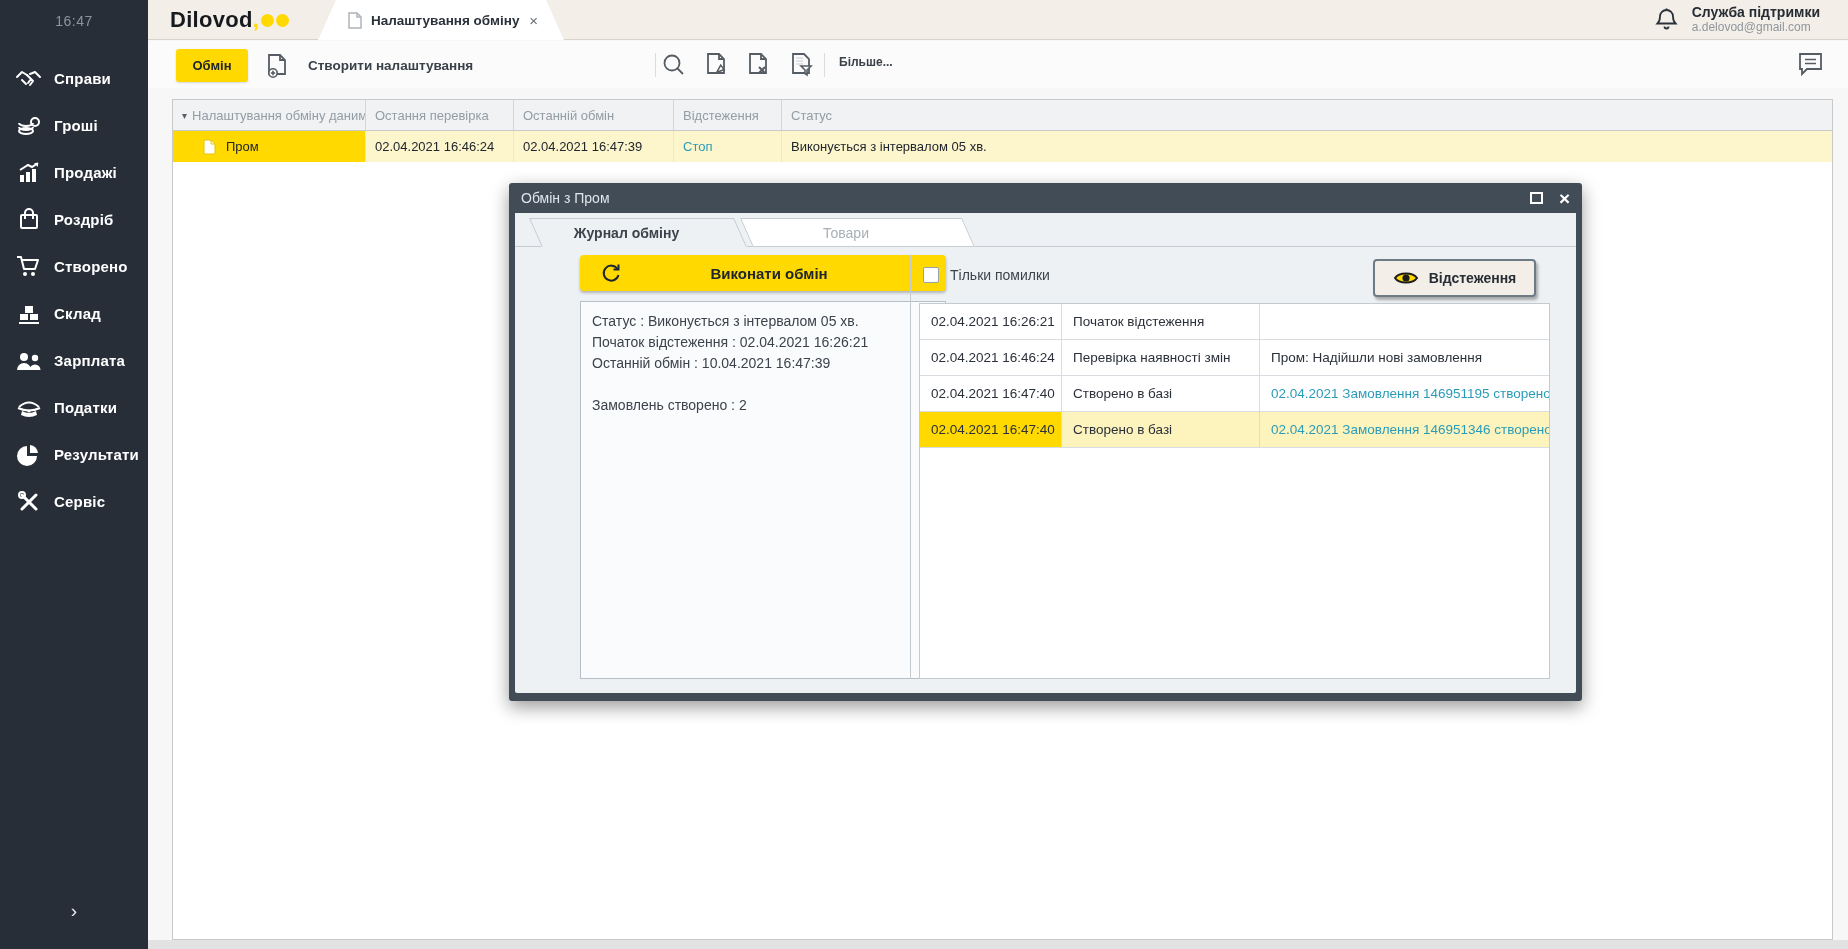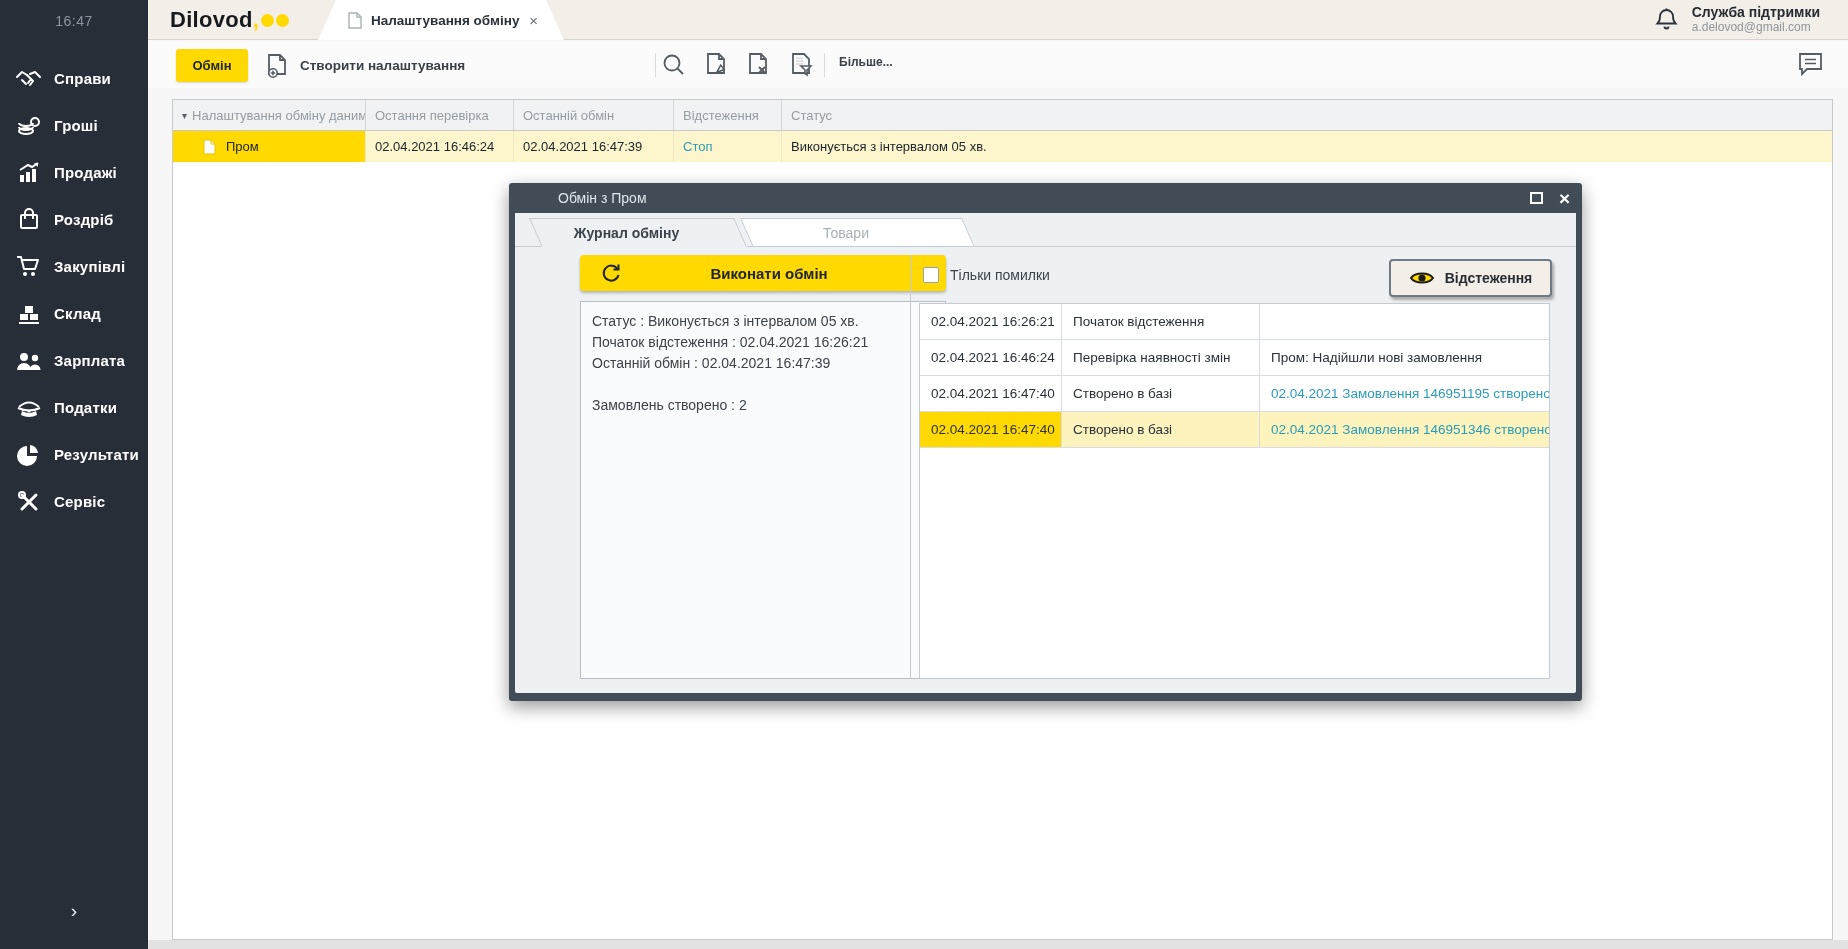--- a/index.html
+++ b/index.html
@@ -27,42 +27,42 @@
   .htab .tclose { margin-left:8px; color:#6a7077; font-size:15px; cursor:pointer; }
   .support { position:absolute; right:28px; top:4px; display:flex; align-items:center; }
   .support .stext { margin-left:14px; }
   .support .stitle { font-size:14px; font-weight:bold; color:#262c33; }
   .support .smail { font-size:12px; color:#8f969e; }
 
   
   .toolbar { position:absolute; left:148px; top:41px; width:1700px; height:47px; background:#fbfbfc; display:flex; align-items:center; }
   .btn-exchange { position:absolute; left:28px; top:8px; width:72px; height:33px; background:#ffd900; border:none; border-radius:3px;
                   font-family:inherit; font-size:13px; font-weight:bold; color:#20262e; cursor:pointer; box-shadow:0 1px 2px rgba(0,0,0,.15); }
-  .btn-create { position:absolute; left:118px; top:8px; height:33px; display:flex; align-items:center; gap:12px; cursor:pointer; background:none; border:none; font-family:inherit; }
+  .btn-create { position:absolute; left:118px; top:8px; height:33px; display:flex; align-items:center; gap:20px; cursor:pointer; background:none; border:none; font-family:inherit; }
   .btn-create span { font-size:13.5px; font-weight:bold; color:#3a4149; }
   .tsep { position:absolute; top:12px; width:1px; height:24px; background:#dcdcdc; }
   .ticon { position:absolute; top:8px; width:32px; height:32px; display:flex; align-items:center; justify-content:center; cursor:pointer; }
   .more { position:absolute; left:691px; top:14px; font-size:12px; font-weight:bold; color:#3a4149; cursor:pointer; }
   .chat-ic { position:absolute; right:24px; top:10px; cursor:pointer; }
 
   
   .mtable { position:absolute; left:172px; top:99px; width:1661px; height:841px; background:#fff; border:1px solid #c9c9c9; }
   .mhead { display:flex; height:31px; background:#f0f2f4; border-bottom:1px solid #c9c9c9; }
   .mhead .hc { display:flex; align-items:center; padding-left:9px; font-size:13px; color:#949ca4; border-right:1px solid #d4d7da; white-space:nowrap; overflow:hidden; }
   .mrow { display:flex; height:31px; }
   .mrow .rc { display:flex; align-items:center; padding-left:9px; font-size:13px; color:#20262e; background:#fdf6cd; border-right:1px solid #eee8c4; white-space:nowrap; overflow:hidden; }
   .c1 { width:193px; flex:none; } .c2 { width:148px; flex:none; } .c3 { width:160px; flex:none; } .c4 { width:108px; flex:none; } .c5 { flex:1; border-right:none !important; }
   .mrow .c1 { background:#ffd900; padding-left:30px; }
   .sorttri { color:#5a6169; font-size:10px; margin-right:5px; }
   .tealink { color:#2b9cb8 !important; cursor:pointer; }
 
   .bottom-strip { position:absolute; left:148px; bottom:0; width:1700px; height:9px; background:#e2e2e2; }
 
   
-  .dialog { position:absolute; left:509px; top:183px; width:1073px; height:518px; background:#414c57; border-radius:3px; box-shadow:0 6px 18px rgba(0,0,0,.4); z-index:10;padding-left:37px; }
+  .dialog { position:absolute; left:509px; top:183px; width:1073px; height:518px; background:#414c57; border-radius:3px; box-shadow:0 6px 18px rgba(0,0,0,.4); z-index:10; }
   .dtitlebar { height:30px; display:flex; align-items:center; padding:0 12px; }
   .dtitle { color:#dfe5ea; font-size:14px; }
   .dbtns { margin-left:auto; display:flex; align-items:center; gap:16px; }
   .dbtn { color:#fff; cursor:pointer; display:flex; align-items:center; }
   .dmax { width:13px; height:12px; border:2px solid #fff; }
   .dclose { font-size:19px; font-weight:bold; line-height:1; }
   .dcontent { position:absolute; left:6px; right:6px; top:30px; bottom:8px; background:#eef1f3; border-radius:0 0 2px 2px; }
 
   .dtabs { position:absolute; left:14px; top:5px; height:29px; display:flex; z-index:3; }
   .dtab { position:relative; height:29px; cursor:pointer; }
@@ -77,21 +77,21 @@
   .lpanel { position:absolute; left:21px; top:8px; width:366px; bottom:14px;margin-left:44px; }
   .btn-run { position:absolute; left:0; top:0; width:100%; height:36px; background:#ffd900; border:none; border-radius:4px;
              box-shadow:0 2px 3px rgba(0,0,0,.25); cursor:pointer; display:flex; align-items:center; font-family:inherit; }
   .btn-run .runlabel { flex:1; text-align:center; font-size:15px; font-weight:bold; color:#20262e; margin-right:30px; }
   .statusbox { position:absolute; left:0; right:0; top:46px; bottom:0; background:#fafbfc; border:1px solid #b6bfc7; padding:9px 11px; font-size:14px; color:#3c434b; line-height:1.5; }
   .statusbox div { min-height:21px; white-space:nowrap; overflow:hidden; }
 
   .splitter { position:absolute; left:395px; top:8px; bottom:14px; width:1px; background:#c3cad0; }
 
   .rpanel { position:absolute; left:404px; right:24px; top:0; bottom:14px; }
-  .rtop { position:absolute; left:0; right:0; top:8px; height:46px;text-decoration:underline; }
+  .rtop { position:absolute; left:0; right:16px; top:8px; height:46px;text-decoration:underline; }
   .cbwrap { position:absolute; left:4px; top:12px; display:flex; align-items:center; gap:11px; cursor:pointer; }
   .cbox { width:16px; height:16px; background:#fff; border:1px solid #99a1a8; border-radius:2px; }
   .cblabel { font-size:14px; color:#3c434b; }
   .btn-track { position:absolute; right:0; top:4px; width:163px; height:38px; background:#f3eee8; border:2px solid #6f7a87; border-radius:4px;
                box-shadow:2px 3px 3px rgba(0,0,0,.3); cursor:pointer; display:flex; align-items:center; justify-content:center; gap:10px; font-family:inherit; }
   .btn-track span { font-size:14px; font-weight:bold; color:#262c33; }
 
   .logtable { position:absolute; left:0; right:2px; top:56px; bottom:0; background:#fff; border:1px solid #c3cad0; overflow:hidden; }
   .lrow { display:flex; height:36px; border-bottom:1px solid #d9dde1; }
   .lrow .lc { display:flex; align-items:center; padding-left:11px; font-size:13.5px; color:#2b313a; border-right:1px solid #d9dde1; white-space:nowrap; overflow:hidden; }
@@ -168,21 +168,21 @@
       <div class="nav-item">
         <span class="nico">
           <svg width="25" height="23" viewBox="0 0 25 23">
               <g fill="none" stroke="#fff" stroke-width="2" stroke-linejoin="round">
                 <path d="M1 2 h4 l3 12 h11 l3 -9 H6"></path>
               </g>
               <circle cx="9" cy="19" r="2" fill="#fff"></circle>
               <circle cx="17" cy="19" r="2" fill="#fff"></circle>
             </svg>
         </span>
-        <span class="nlabel">Закупівлі</span>
+        <span class="nlabel">Створено</span>
       </div>
 
       <div class="nav-item">
         <span class="nico">
           <svg width="24" height="22" viewBox="0 0 24 22">
               <g fill="#fff">
                 <rect x="8" y="3" width="8" height="7"></rect>
                 <rect x="3" y="11" width="8" height="6"></rect>
                 <rect x="13" y="11" width="8" height="6"></rect>
                 <rect x="2" y="19" width="20" height="2"></rect>
@@ -404,21 +404,21 @@
                     <path d="M17.5 7 A7.5 7.5 0 1 0 18.5 13"></path>
                   </g>
                   <path d="M18.5 2.5 v5 h-5" fill="none" stroke="#20262e" stroke-width="2"></path>
                 </svg>
             </span>
             <span class="runlabel">Виконати обмін</span>
           </button>
           <div class="statusbox">
             <div>Статус : Виконується з інтервалом 05 хв.</div>
             <div>Початок відстеження : 02.04.2021 16:26:21</div>
-            <div>Останній обмін : 02.04.2021 16:47:39</div>
+            <div>Останній обмін : 10.04.2021 16:47:39</div>
             <div></div>
             <div>Замовлень створено : 2</div>
           </div>
         </div>
 
         <div class="splitter"></div>
 
         <div class="rpanel">
           <div class="rtop">
             <span class="cbwrap">

